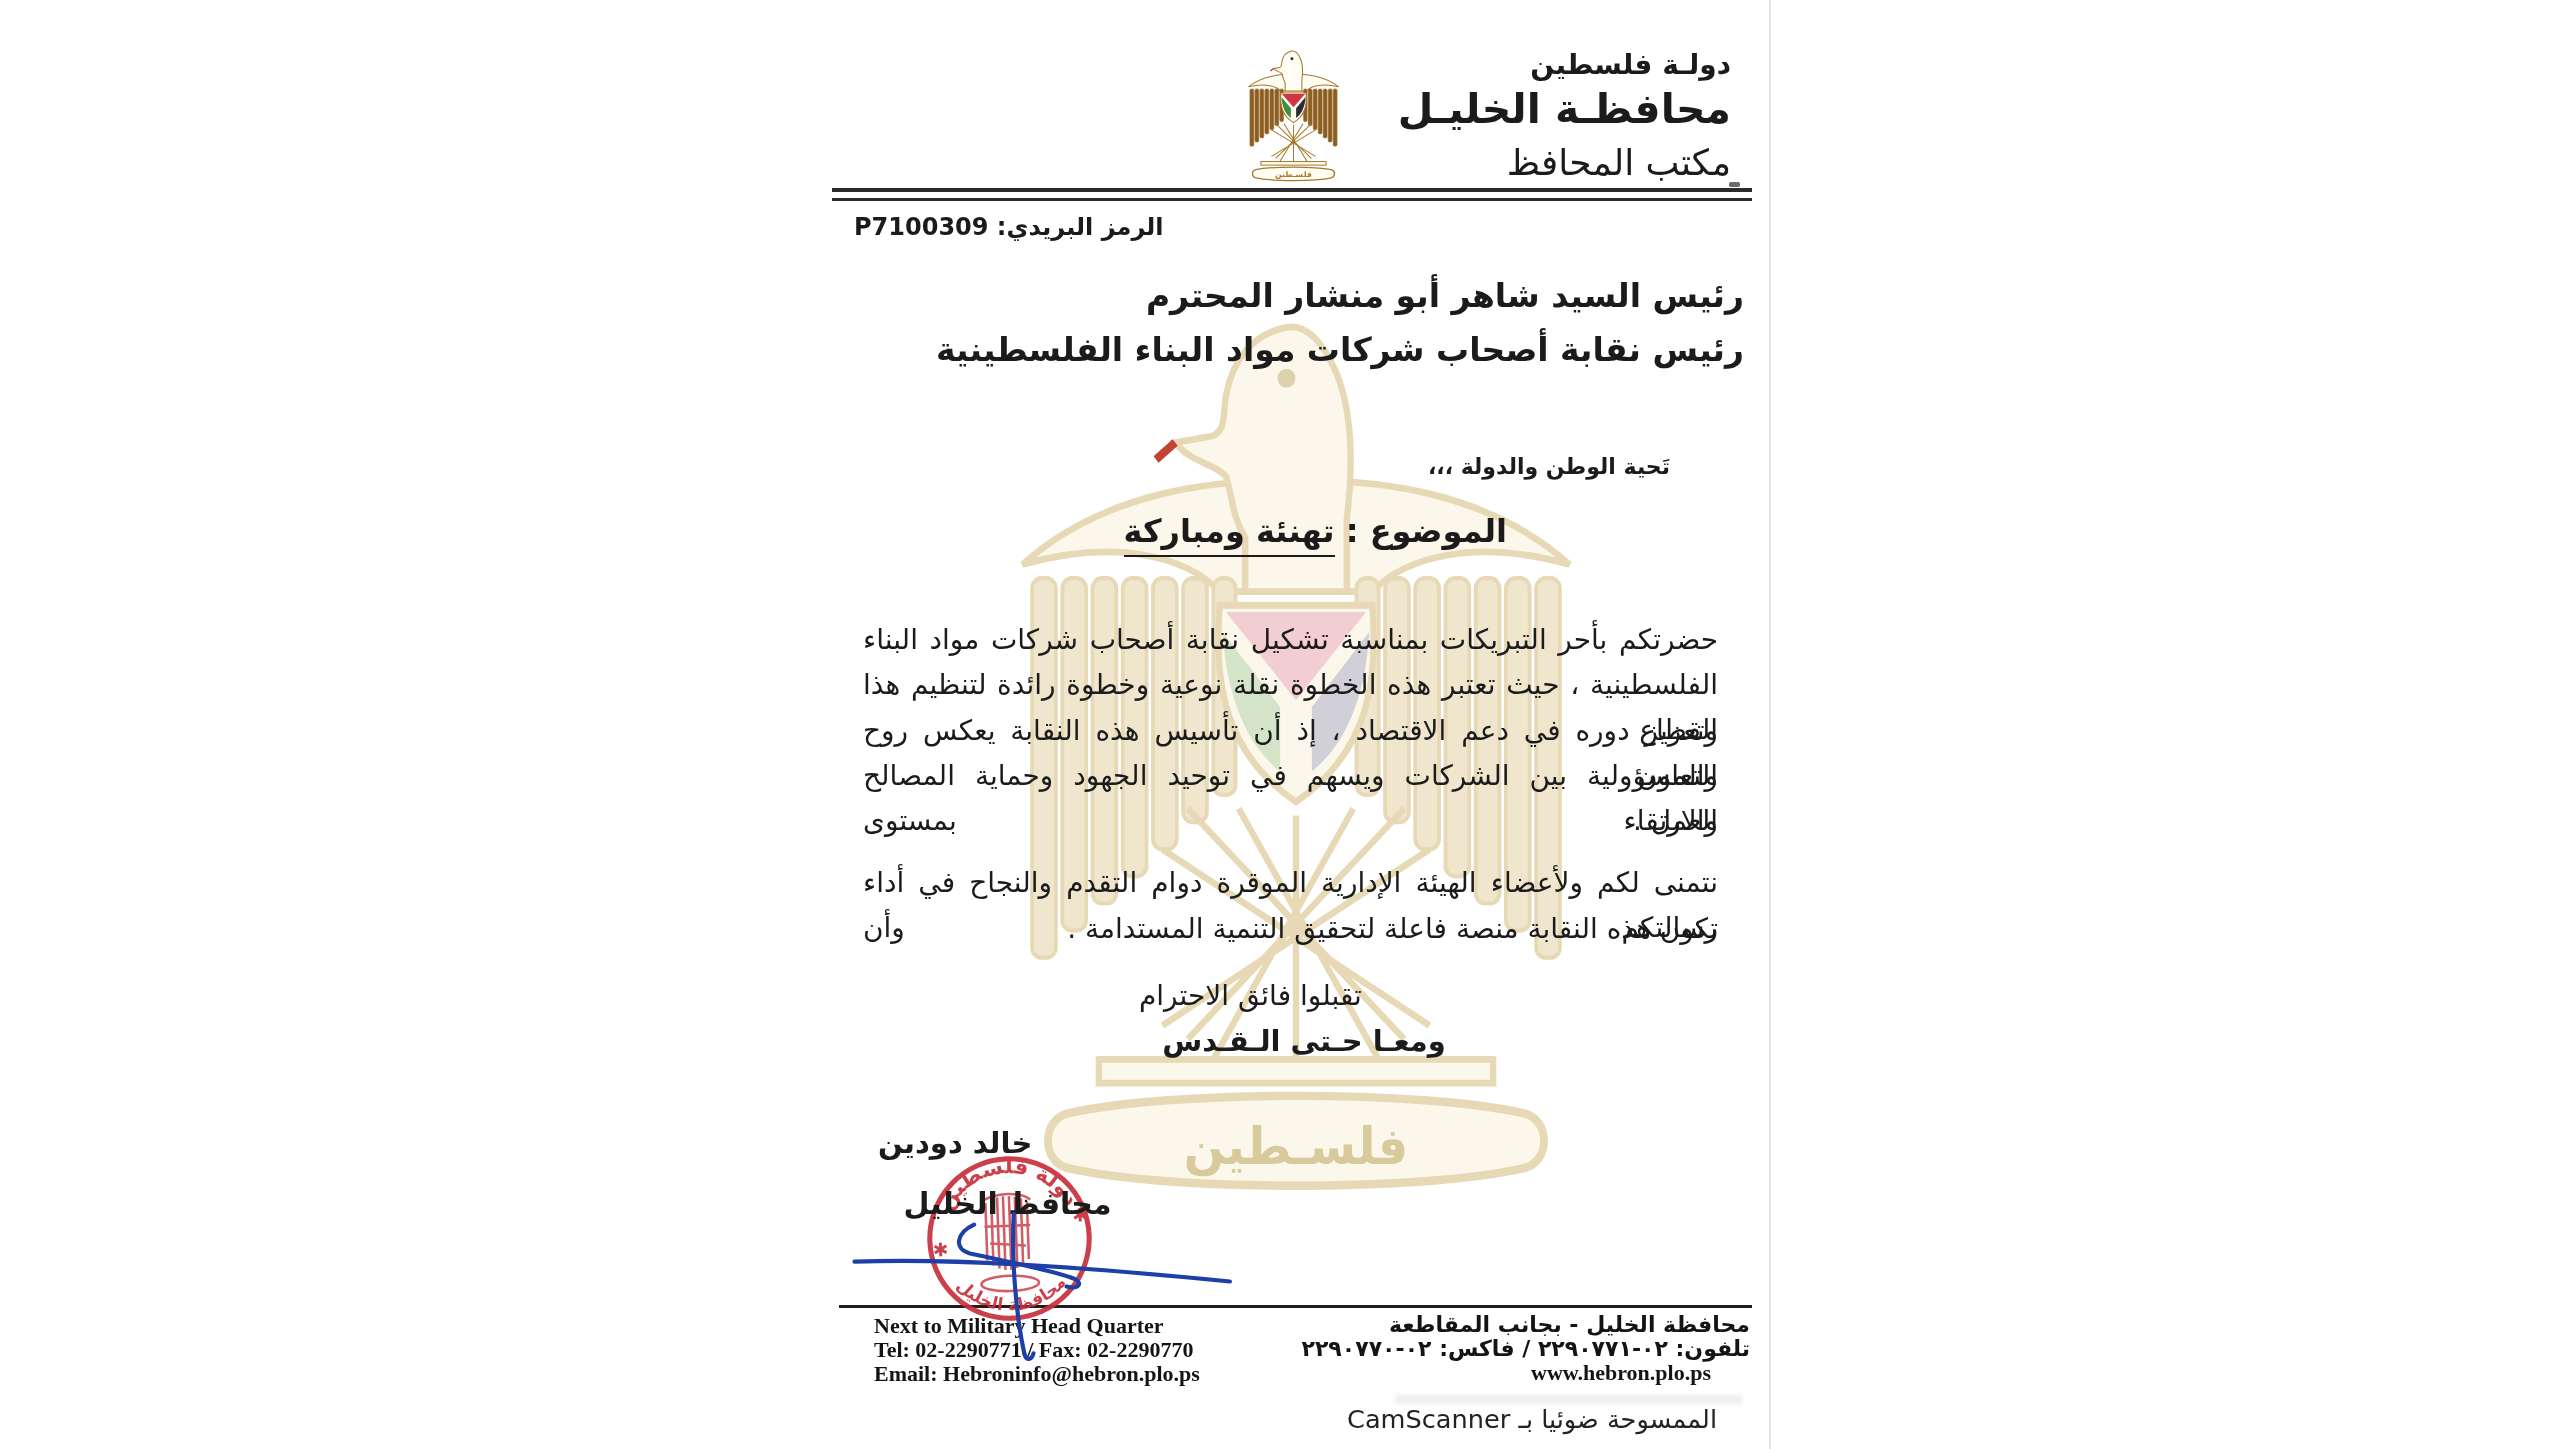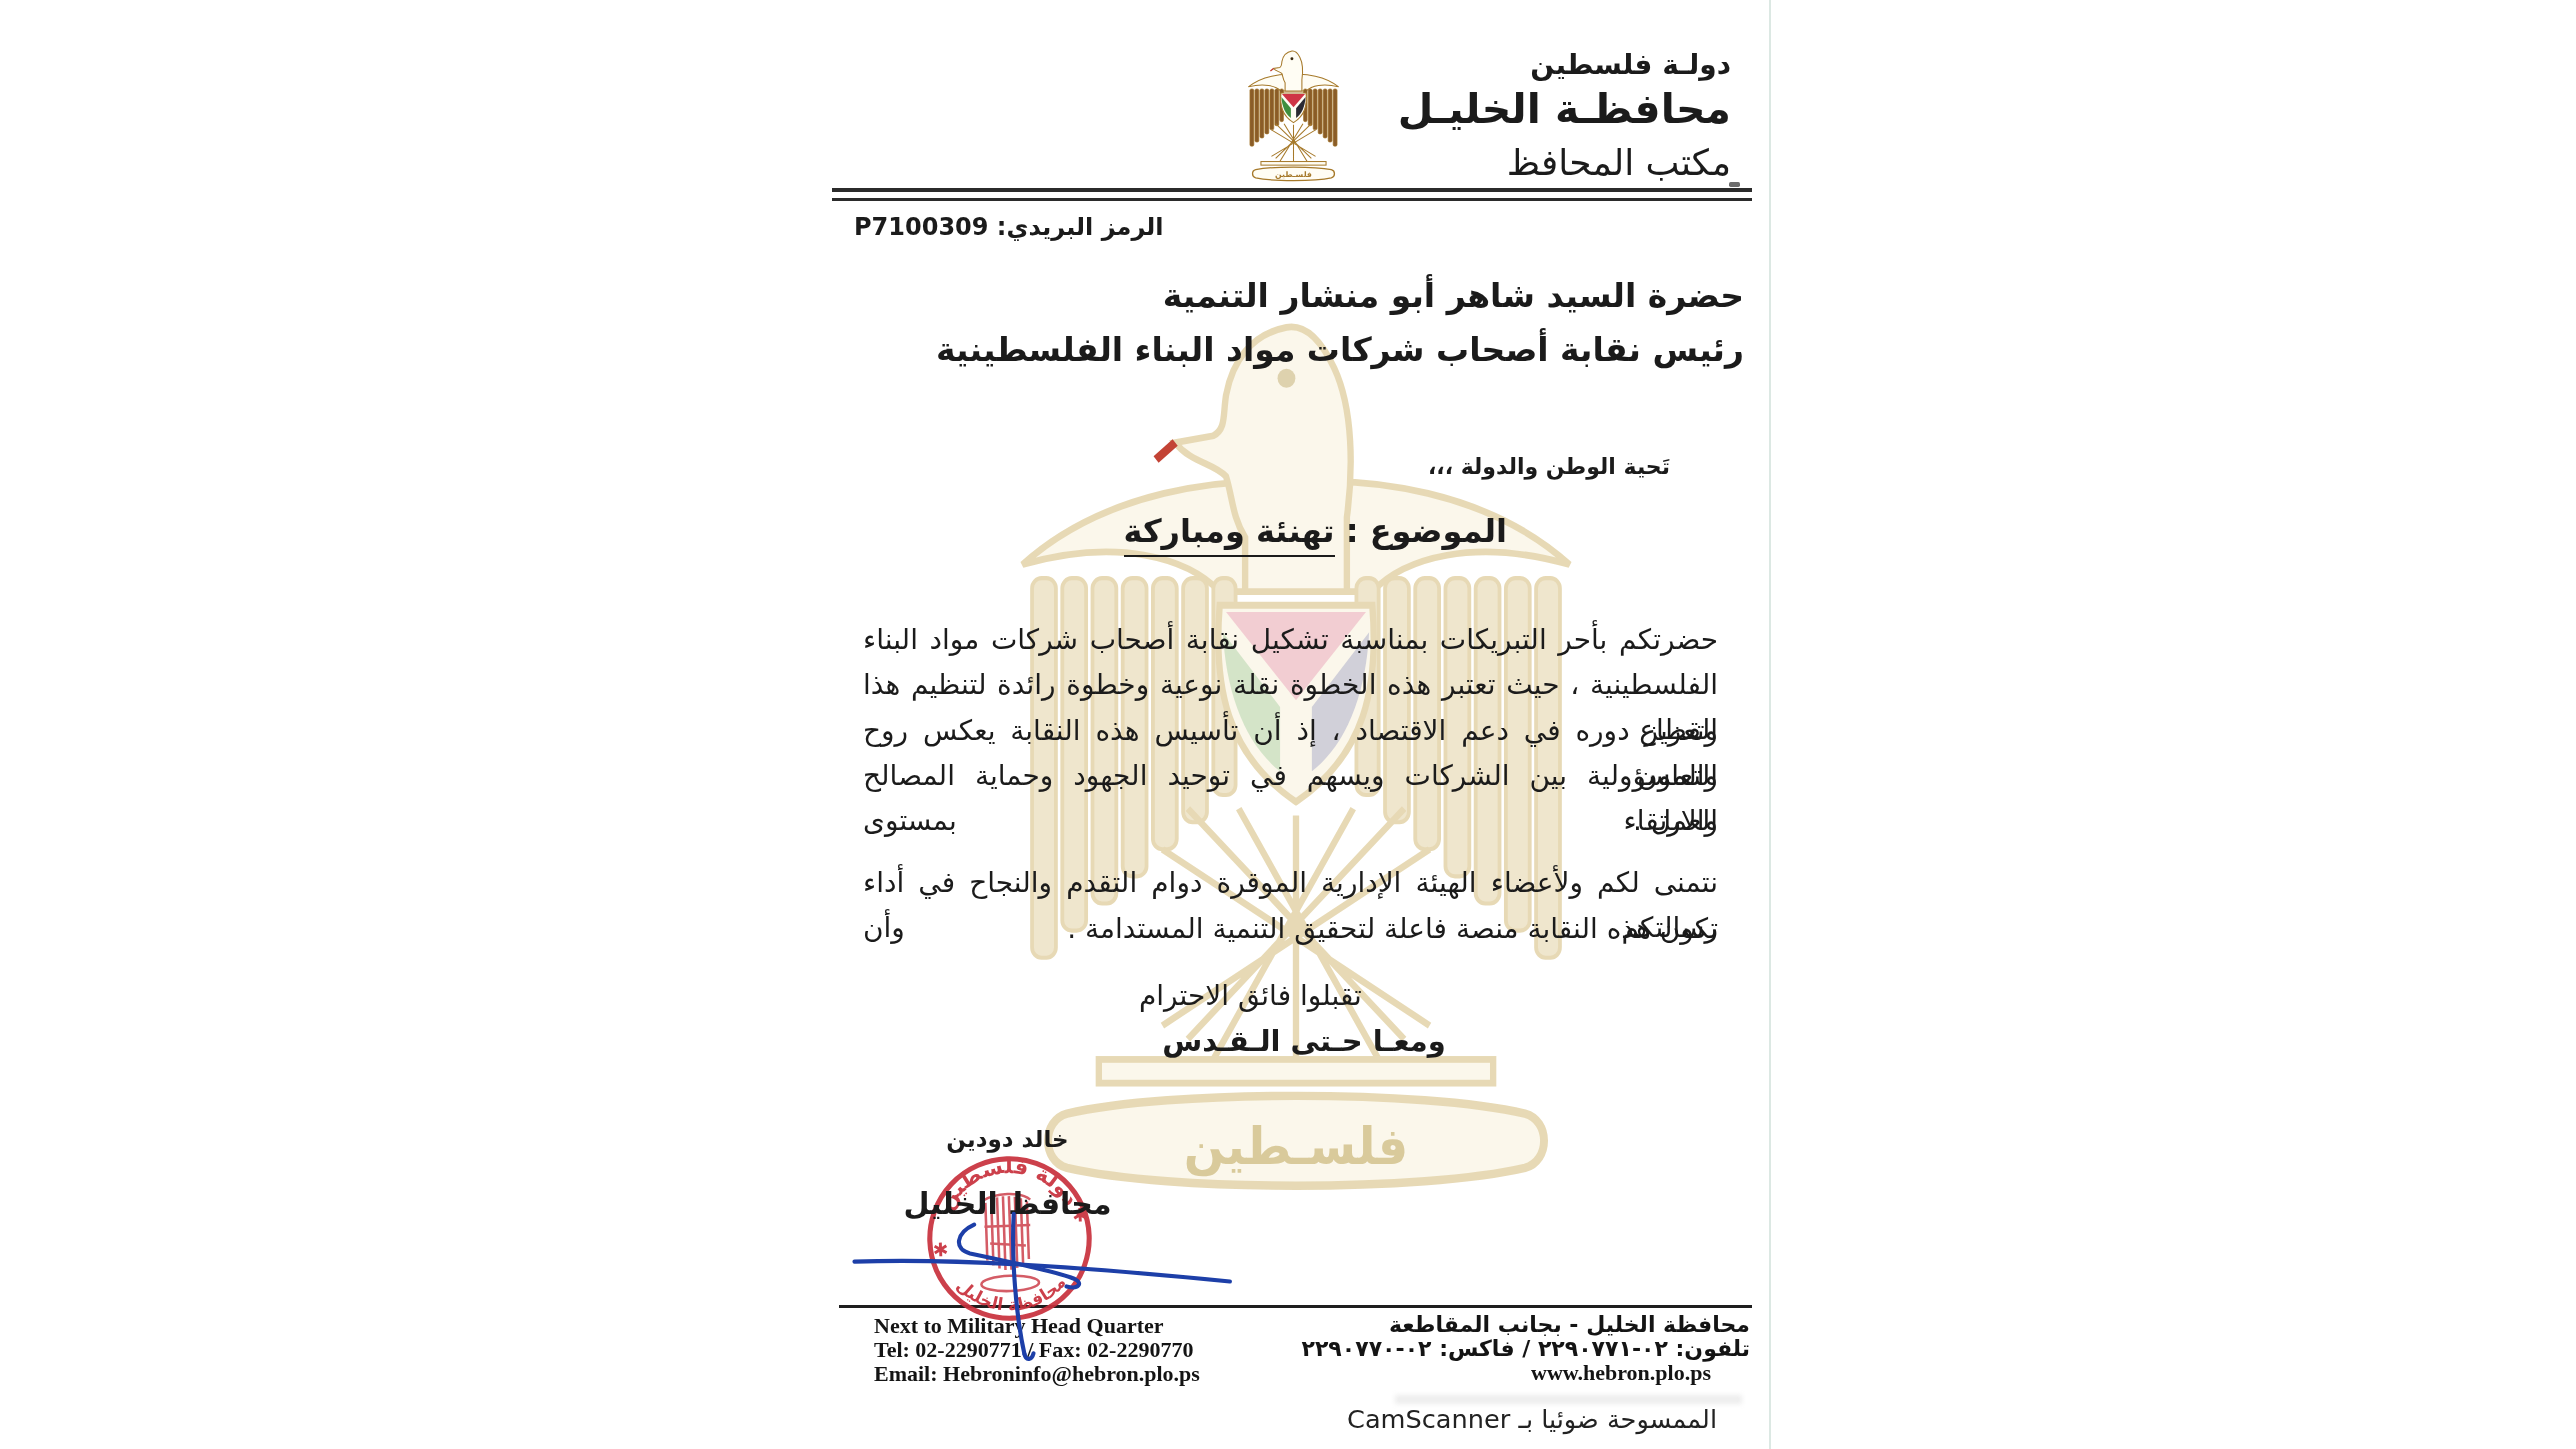--- a/index.html
+++ b/index.html
@@ -32,21 +32,21 @@
 
   
   .bl{left:863px;width:855px;height:45px;font-size:28px;line-height:45px;direction:rtl;}
   .j{text-align:justify;text-align-last:justify;}
   .endl{text-align:right;}
 
   .close1{left:1139px;top:979px;width:330px;text-align:left;font-size:28px;font-weight:normal;}
   .close2{left:1139px;top:1024px;width:330px;text-align:center;font-size:29px;font-weight:bold;}
 
   
-  .signer{left:878px;top:1126px;width:259px;text-align:center;font-size:23px;font-weight:bold;z-index:6;}
+  .signer{left:878px;top:1126px;width:259px;text-align:left;font-size:29px;font-weight:bold;z-index:6;}
   .stitle{left:878px;top:1186px;width:259px;text-align:center;font-size:30px;font-weight:bold;z-index:6;}
   .stamp{left:912px;top:1141px;width:195px;height:195px;z-index:5;opacity:.92;transform:rotate(-2deg);}
   .sig{left:838px;top:1193px;width:429px;height:186px;z-index:7;}
 
   
   .fsep{left:839px;top:1305px;width:913px;height:2.5px;background:#1e1e1e;z-index:4;}
   .f-en{left:874px;top:1314px;font-size:22px;font-weight:bold;line-height:23px;color:#141414;}
   .f-en div{margin-bottom:0.8px;}
   .f-ar{right:826px;top:1313px;text-align:right;direction:rtl;font-size:22px;font-weight:bold;line-height:24px;color:#141414;}
   .f-ar .www{font-family:"Liberation Serif","DejaVu Serif",serif;padding-left:0;margin-right:0;padding-right:39px;direction:ltr;}
@@ -118,21 +118,21 @@
     <div class="l1">دولـة فلسطين</div>
     <div class="l2">محافظـة الخليـل</div>
     <div class="l3">مكتب المحافظ</div>
   </div>
 
   <div class="abs rule r1"></div>
   <div class="abs rule r2"></div>
 
   <div class="abs postal txt">الرمز البريدي: P7100309</div>
 
-  <div class="abs rcp1 rtl txt">حضرة السيد شاهر أبو منشار التنمية</div>
+  <div class="abs rcp1 rtl txt">رئيس السيد شاهر أبو منشار المحترم</div>
   <div class="abs rcp2 rtl txt">رئيس نقابة أصحاب شركات مواد البناء الفلسطينية</div>
 
   <div class="abs greet rtl txt">تَحية الوطن والدولة ،،،</div>
 
   <div class="abs subject txt">
     <span>الموضوع : </span><span class="u">تهنئة ومباركة</span>
   </div>
 
   <div class="abs bl j txt" style="top:617px">حضرتكم بأحر التبريكات بمناسبة تشكيل نقابة أصحاب شركات مواد البناء</div>
   <div class="abs bl j txt" style="top:662px">الفلسطينية ، حيث تعتبر هذه الخطوة نقلة نوعية وخطوة رائدة لتنظيم هذا القطاع</div>

